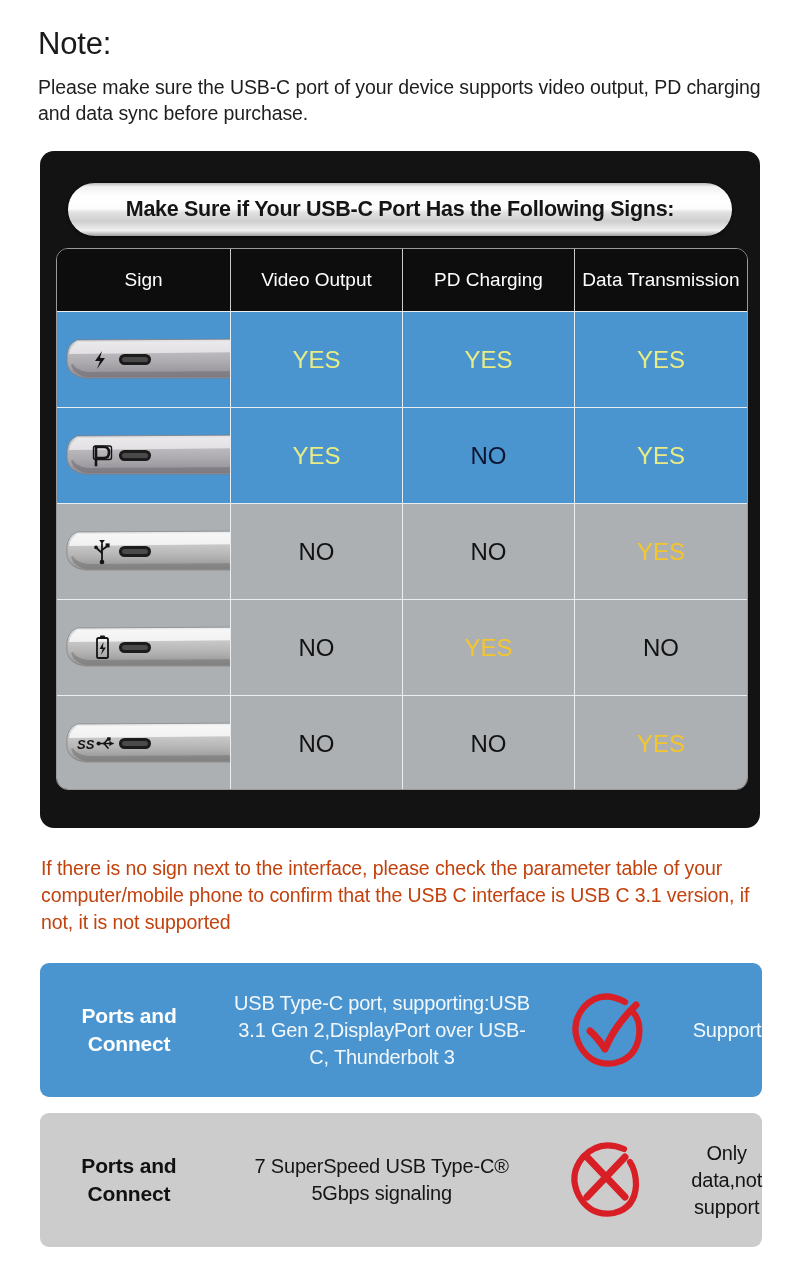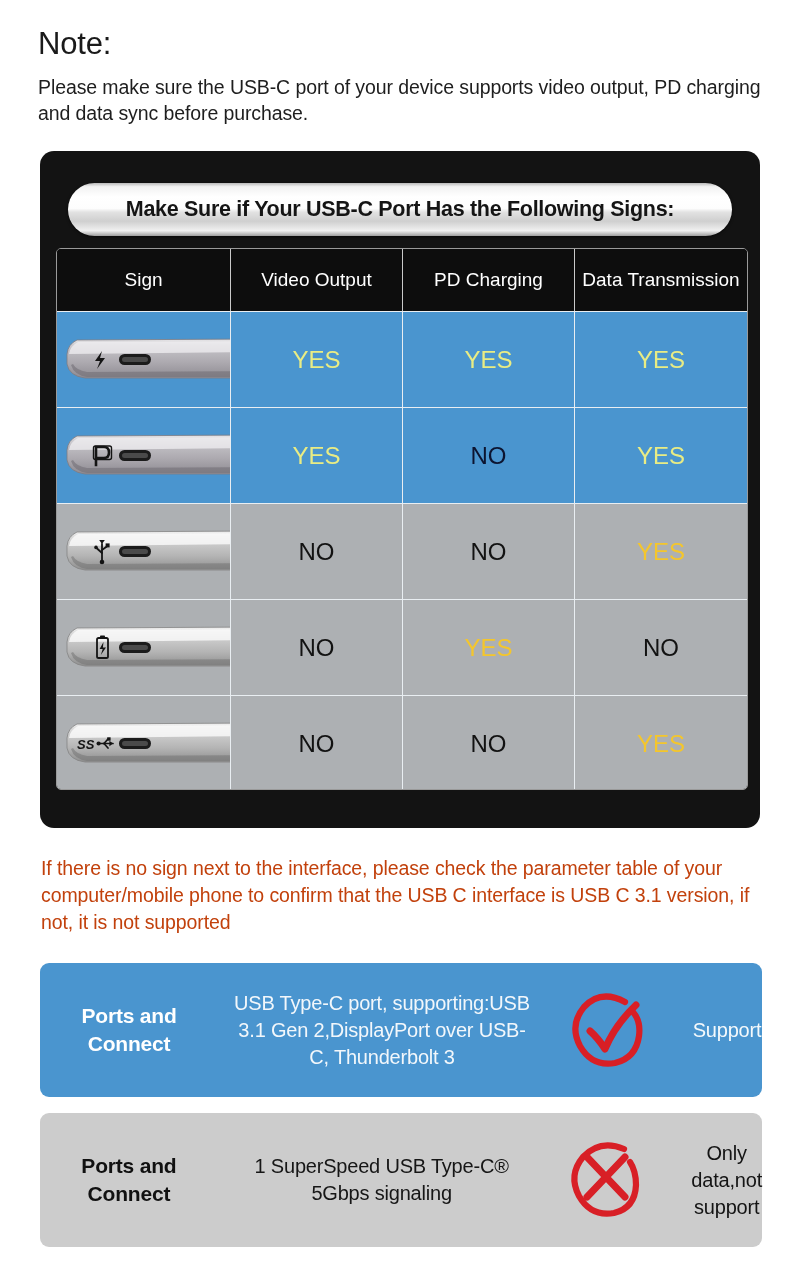--- a/index.html
+++ b/index.html
@@ -79,21 +79,21 @@
     white-space: nowrap;
   }
 
   
   .sign-table {
     position: absolute;
     left: 16px;
     top: 97px;
     width: 692px;
     height: 542px;
-    border-radius: 5px;
+    border-radius: 12px;
     overflow: hidden;
     border: 1px solid #9a9a9a;
   }
   .trow {
     display: flex;
     width: 100%;
   }
   .trow.header { height: 62px; background: #0d0d0d; }
   .trow.blue   { height: 96px; background: #4a95cf; }
   .trow.gray   { height: 96px; background: #adb0b3; }
@@ -370,21 +370,21 @@
       <svg width="96" height="90" viewBox="0 0 96 90">
         <path d="M62,17 Q38,4 21,22 Q6,40 17,61 Q29,82 52,78 Q73,73 76,51 Q78,36 70,27" fill="none" stroke="#d81f26" stroke-width="6.2" stroke-linecap="round"></path>
         <path d="M27,46 Q35,53 42,64 Q52,40 73,20" fill="none" stroke="#d81f26" stroke-width="7" stroke-linecap="round" stroke-linejoin="round"></path>
       </svg>
     </div>
     <div class="card-status">Support</div>
   </div>
 
   <div class="card gray">
     <div class="card-label">Ports and Connect</div>
-    <div class="card-desc">1 SuperSpeed USB Type-C® 5Gbps signaling</div>
+    <div class="card-desc">7 SuperSpeed USB Type-C® 5Gbps signaling</div>
     <div class="card-icon">
       <svg width="96" height="90" viewBox="0 0 96 90">
         <path d="M62,14 Q38,4 21,22 Q6,40 17,61 Q29,82 52,78 Q73,73 74,50 Q74,36 68,27" fill="none" stroke="#d81f26" stroke-width="6.2" stroke-linecap="round"></path>
         <path d="M25,22 L63,62" fill="none" stroke="#d81f26" stroke-width="7" stroke-linecap="round"></path>
         <path d="M63,22 L25,62" fill="none" stroke="#d81f26" stroke-width="7" stroke-linecap="round"></path>
       </svg>
     </div>
     <div class="card-status">Only data,not support</div>
   </div>
 

